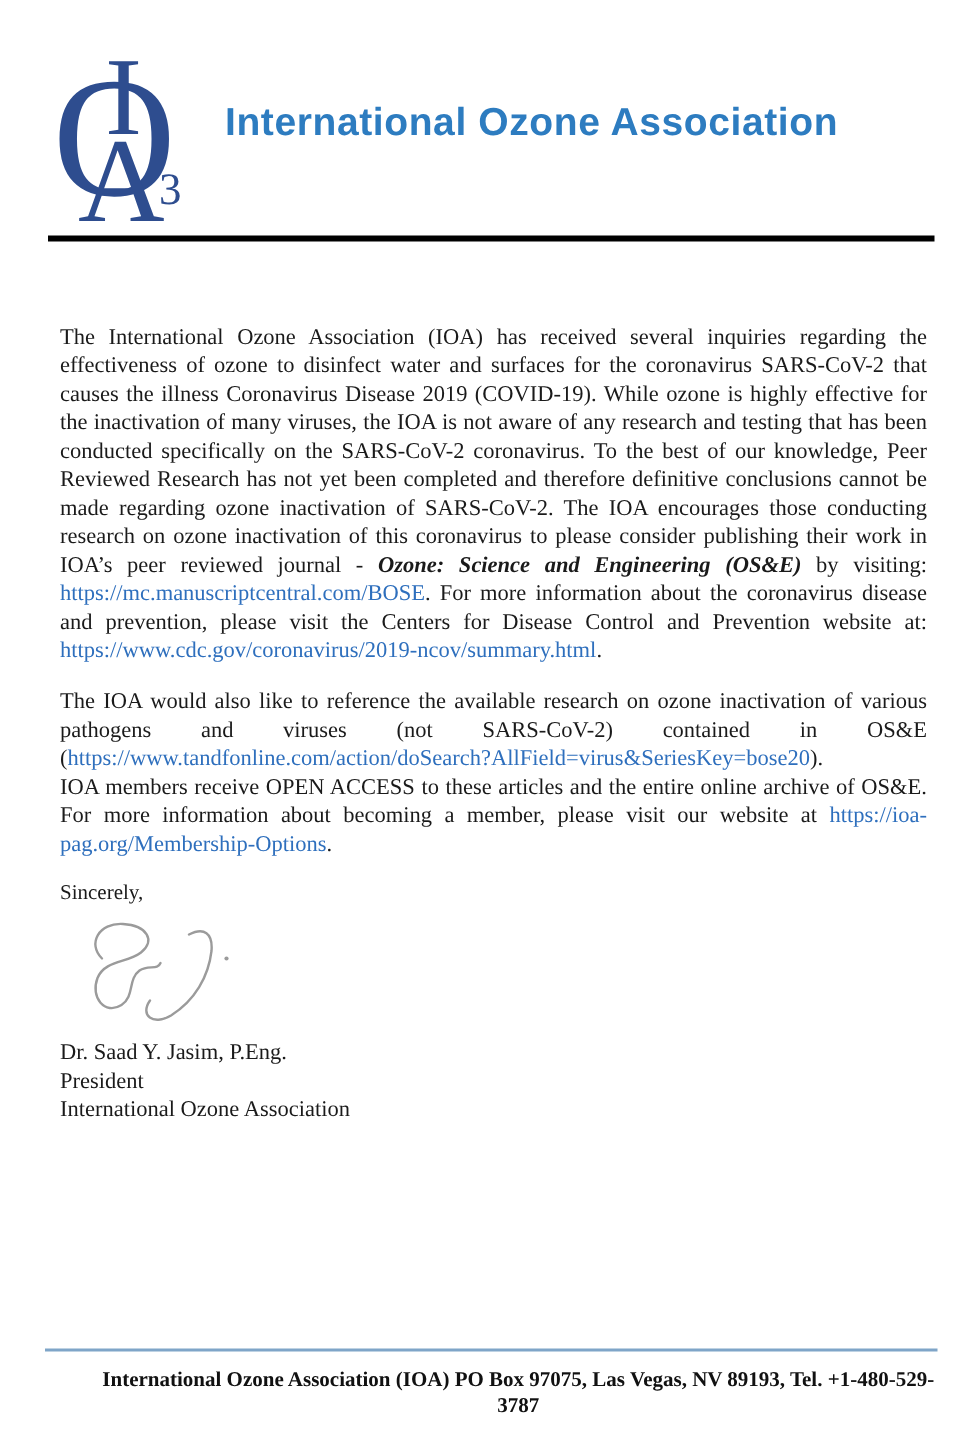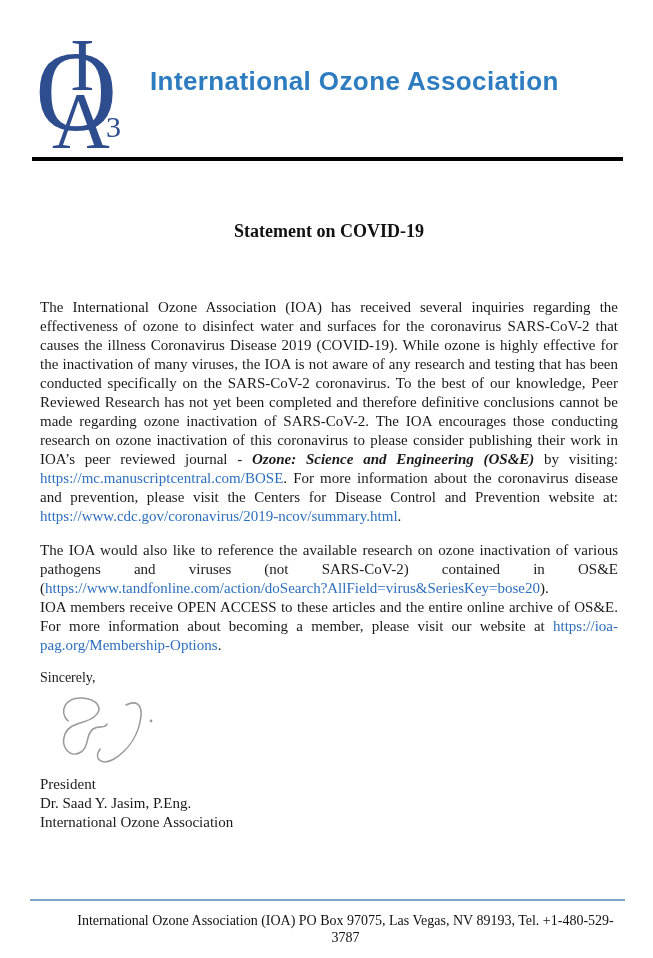--- a/index.html
+++ b/index.html
@@ -68,21 +68,21 @@
   .signature { display: block; margin: 4px 0 0 12px; }
 
   .sig-block { margin-top: 8px; font-size: 15px; line-height: 19px; }
 
   
   .footer { position: absolute; left: 30px; right: 28px; top: 899px; }
   .footer-rule { height: 2px; background: #7fa5c8; }
   .footer-text {
     margin-top: 11px;
     text-align: center;
-    font-weight: normal;
+    font-weight: bold;
     font-size: 14px;
     line-height: 17px;
     color: #111111;
     margin-left: 36px;
   }
 </style>
 </head>
 <body>
 
 <div class="page">
@@ -92,39 +92,38 @@
       <span class="lg lg-o">O</span>
       <span class="lg lg-i">I</span>
       <span class="lg lg-a">A</span>
       <span class="lg lg-3">3</span>
     </div>
     <div class="org-name">International Ozone Association</div>
   </div>
 
   <div class="header-rule"></div>
 
-  <div class="doc-title">Statement on COVID-19</div>
 
   <p class="para para-first"><span>The International Ozone Association (IOA) has received several inquiries regarding the effectiveness of ozone to disinfect water and surfaces for the coronavirus SARS-CoV-2 that causes the illness Coronavirus Disease 2019 (COVID-19).  While ozone is highly effective for the inactivation of many viruses, the IOA is not aware of any research and testing that has been conducted specifically on the SARS-CoV-2 coronavirus.  To the best of our knowledge, Peer Reviewed Research has not yet been completed and therefore definitive conclusions cannot be made regarding ozone inactivation of SARS-CoV-2.  The IOA encourages those conducting research on ozone inactivation of this coronavirus to please consider publishing their work in IOA’s peer reviewed journal - </span><span class="italic">Ozone: Science and Engineering (OS&amp;E)</span><span> by visiting: </span><a class="doc-link">https://mc.manuscriptcentral.com/BOSE</a><span>.  For more information about the coronavirus disease and prevention, please visit the Centers for Disease Control and Prevention website at: </span><a class="doc-link">https://www.cdc.gov/coronavirus/2019-ncov/summary.html</a><span>.</span></p>
 
   <p class="para"><span>The IOA would also like to reference the available research on ozone inactivation of various pathogens and viruses (not SARS-CoV-2) contained in OS&amp;E (</span><a class="doc-link">https://www.tandfonline.com/action/doSearch?AllField=virus&amp;SeriesKey=bose20</a><span>).</span><br><span>IOA members receive OPEN ACCESS to these articles and the entire online archive of OS&amp;E.  For more information about becoming a member, please visit our website at </span><a class="doc-link">https://ioa-pag.org/Membership-Options</a><span>.</span></p>
 
   <p class="closing">Sincerely,</p>
 
   <svg class="signature" width="112" height="76" viewBox="0 0 112 76" aria-hidden="true">
     <g fill="none" stroke="#9b9b9b" stroke-width="1.6" stroke-linecap="round">
       <path d="M 16 30 C 6 20, 14 6, 30 7 C 46 8, 52 18, 42 26 C 33 33, 18 31, 13 43 C 8 56, 18 68, 29 61 C 38 55, 33 44, 41 38 C 47 34, 53 38, 55 33"></path>
       <path d="M 74 14 C 84 9, 90 13, 89 25 C 87 42, 78 58, 62 68 C 50 75, 41 68, 48 58"></path>
       <circle cx="99" cy="30" r="1.4" fill="#9b9b9b" stroke="none"></circle>
     </g>
   </svg>
 
   <div class="sig-block">
+    <div>Dr. Saad Y. Jasim, P.Eng.</div>
     <div>President</div>
-    <div>Dr. Saad Y. Jasim, P.Eng.</div>
     <div>International Ozone Association</div>
   </div>
 
   <div class="footer">
     <div class="footer-rule"></div>
     <div class="footer-text">International Ozone Association (IOA) PO Box 97075, Las Vegas, NV 89193,  Tel. +1-480-529-3787</div>
   </div>
 
 </div>
 

